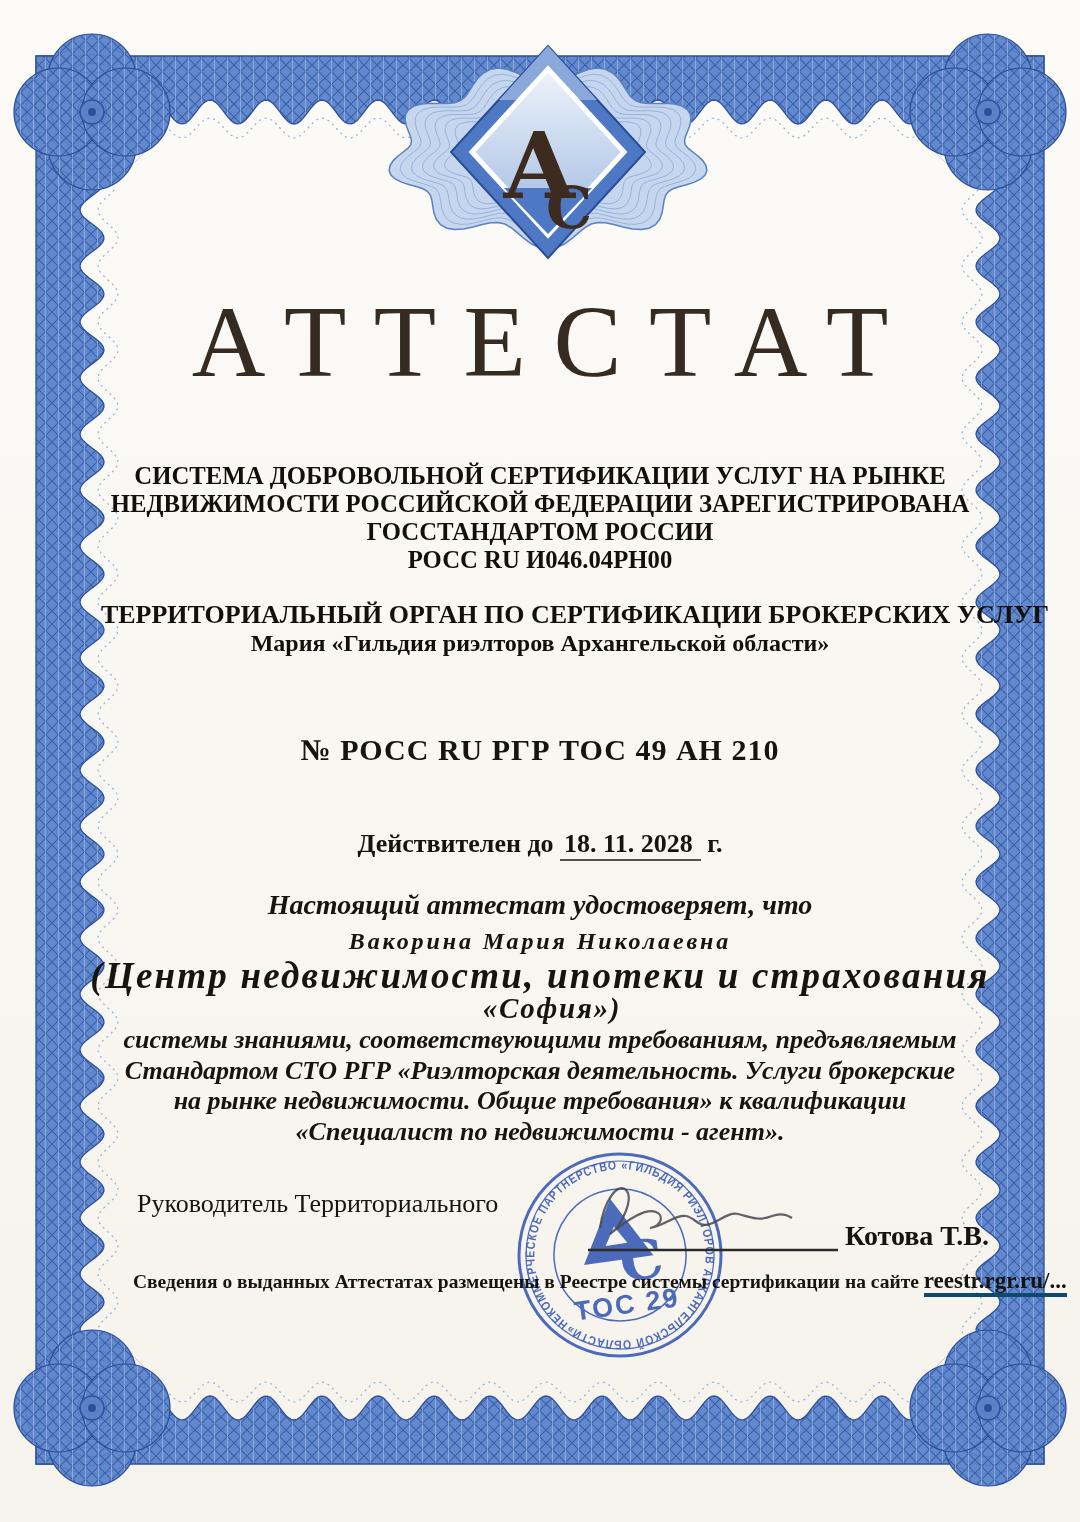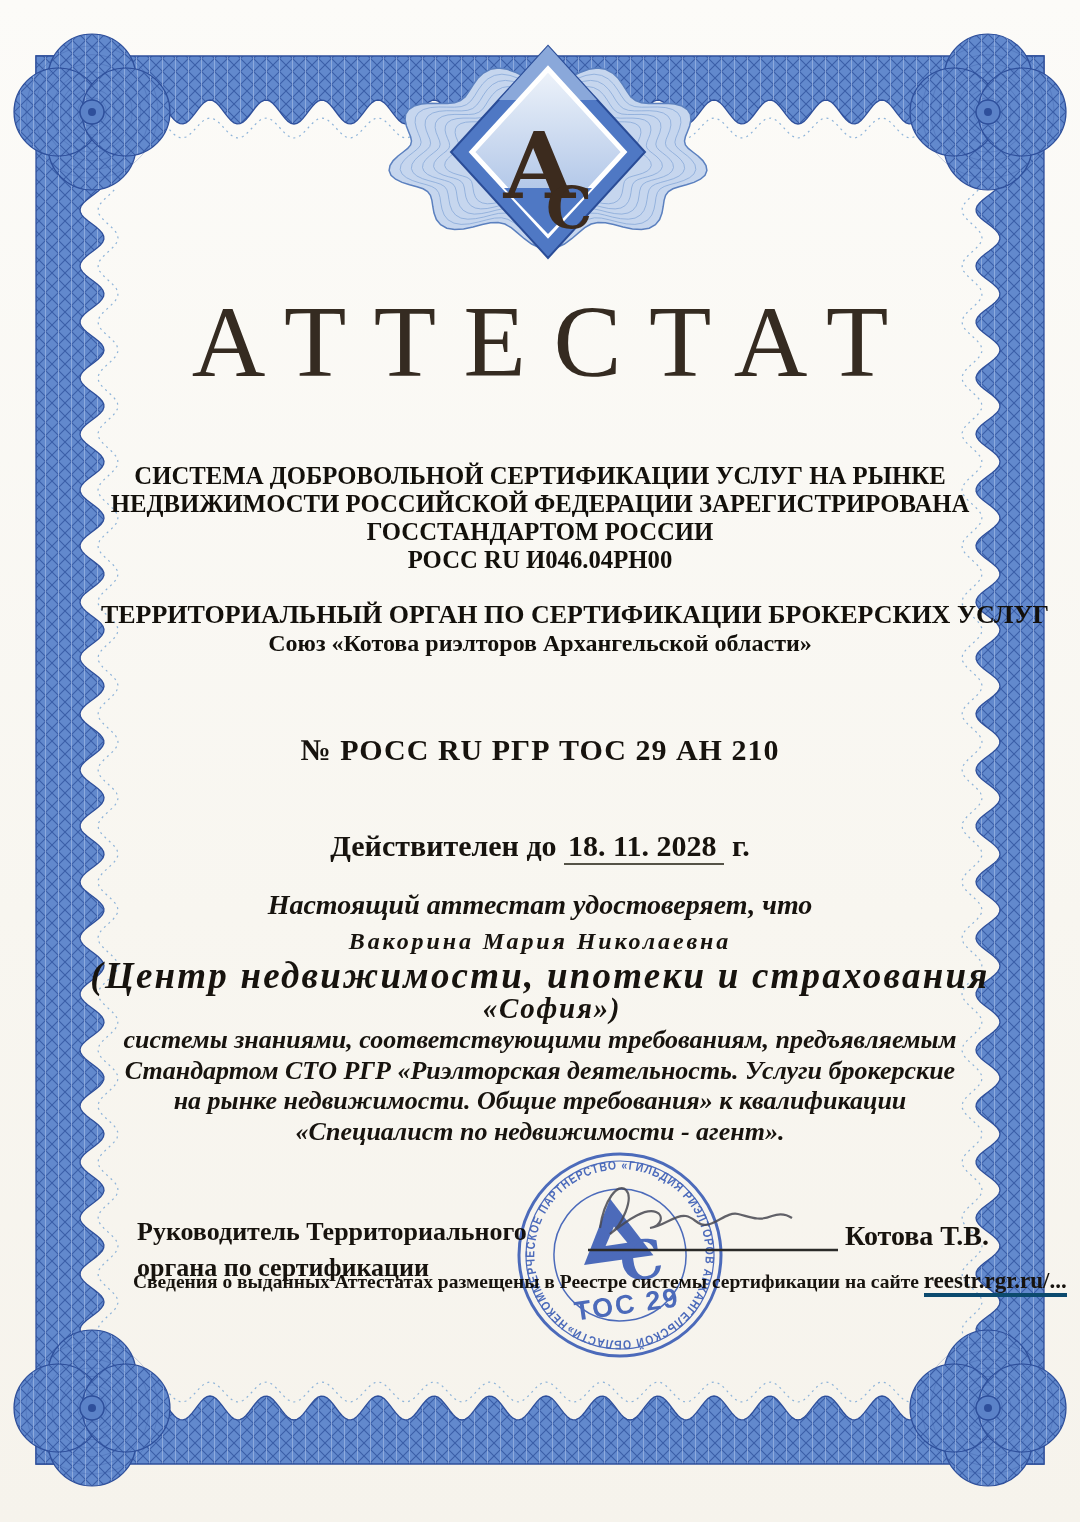--- a/index.html
+++ b/index.html
@@ -13,29 +13,29 @@
   #emblem{left:440px;top:40px;z-index:2;}
   #stamp{left:505px;top:1140px;z-index:6;mix-blend-mode:multiply;opacity:.92;}
   #signature{left:560px;top:1180px;z-index:7;}
   .txt{position:absolute;left:0;width:100%;text-align:center;z-index:4;}
   .title{top:283px;font-size:102px;font-weight:400;color:#352b21;letter-spacing:.27em;}
   .title span{margin-right:-.27em;}
   .sysblock{top:462px;font-weight:bold;font-size:25.5px;line-height:28px;color:#13100b;transform:scaleX(.97);}
   .terr1{top:600px;font-weight:bold;font-size:26px;color:#13100b;margin-left:35px;}
   .terr2{top:630px;font-weight:bold;font-size:24px;color:#13100b;}
   .numline{top:733px;font-weight:bold;font-size:30px;letter-spacing:1px;}
-  .valid{top:829px;font-weight:bold;font-size:30px;}
+  .valid{top:829px;font-weight:bold;font-size:26px;}
   .valid .date{border-bottom:2px solid #555347;padding:0 8px 1px 4px;}
   .attest{top:888px;font-weight:bold;font-style:italic;}
   .a-intro{font-size:28px;line-height:34px;}
   .a-name{font-size:24px;line-height:38px;letter-spacing:.12em;}
   .a-org1{font-size:37px;line-height:32px;letter-spacing:.06em;}
   .a-org2{font-size:29px;line-height:33px;letter-spacing:.06em;padding-left:24px;}
   .a-body{font-size:26px;line-height:30.5px;}
-  .roleblock{position:absolute;left:137px;top:1214px;z-index:4;font-weight:bold;font-size:26px;line-height:36px;text-align:left;}
+  .roleblock{position:absolute;left:137px;top:1186px;z-index:4;font-weight:normal;font-size:26px;line-height:36px;text-align:left;}
   .signer{position:absolute;left:845px;top:1220px;z-index:4;font-weight:bold;font-size:28px;}
   .footer{position:absolute;left:133px;top:1268px;z-index:5;white-space:nowrap;font-weight:bold;font-size:19.5px;}
   .footer .flink{font-size:23px;border-bottom:4px solid #0c4a6e;}
 </style>
 </head>
 <body>
 
 <svg id="frame" width="1080" height="1522" viewBox="0 0 1080 1522">
     <defs>
       <pattern id="lat" width="13" height="13" patternUnits="userSpaceOnUse">
@@ -149,44 +149,43 @@
 <div class="txt title"><span>АТТЕСТАТ</span></div>
 
 <div class="txt sysblock">
   <div>СИСТЕМА ДОБРОВОЛЬНОЙ СЕРТИФИКАЦИИ УСЛУГ НА РЫНКЕ</div>
   <div>НЕДВИЖИМОСТИ РОССИЙСКОЙ ФЕДЕРАЦИИ ЗАРЕГИСТРИРОВАНА</div>
   <div>ГОССТАНДАРТОМ РОССИИ</div>
   <div>РОСС RU И046.04РН00</div>
 </div>
 
 <div class="txt terr1">ТЕРРИТОРИАЛЬНЫЙ ОРГАН ПО СЕРТИФИКАЦИИ БРОКЕРСКИХ УСЛУГ</div>
-<div class="txt terr2">Союз «Котова риэлторов Архангельской области»</div>
-
-<div class="txt numline">№ РОСС RU РГР ТОС 29 АН 210</div>
+<div class="txt terr2">Мария «Гильдия риэлторов Архангельской области»</div>
+
+<div class="txt numline">№ РОСС RU РГР ТОС 49 АН 210</div>
 
 <div class="txt valid">
   <span>Действителен до</span>
   <span class="date">18. 11. 2028</span>
   <span>г.</span>
 </div>
 
 <div class="txt attest">
   <div class="a-intro">Настоящий аттестат удостоверяет, что</div>
   <div class="a-name">Вакорина Мария Николаевна</div>
   <div class="a-org1">(Центр недвижимости, ипотеки и страхования</div>
   <div class="a-org2">«София»)</div>
   <div class="a-body">системы знаниями, соответствующими требованиям, предъявляемым</div>
   <div class="a-body">Стандартом СТО РГР «Риэлторская деятельность. Услуги брокерские</div>
   <div class="a-body">на рынке недвижимости.  Общие требования» к квалификации</div>
   <div class="a-body">«Специалист по недвижимости - агент».</div>
 </div>
 
 <div class="roleblock">
   <div>Руководитель Территориального</div>
-  <div>органа по сертификации</div>
 </div>
 
 <svg id="stamp" width="230" height="230" viewBox="0 0 230 230">
   <g transform="rotate(-8 115 115)" fill="none" stroke="#3f63c4">
     <circle cx="115" cy="115" r="101" stroke-width="3"></circle>
     <circle cx="115" cy="115" r="94" stroke-width="1.2"></circle>
     <circle cx="115" cy="115" r="66" stroke-width="1.5"></circle>
     <path id="ringPath" d="M54.19 175.81 A86 86 0 0 1 175.81 54.19 A86 86 0 0 1 54.19 175.81" stroke="none"></path>
     <text font-family="Liberation Sans, sans-serif" font-weight="bold" font-size="12.5" letter-spacing="1.2" fill="#3f63c4" stroke="none">
       <textPath href="#ringPath" textLength="536" lengthAdjust="spacingAndGlyphs">НЕКОММЕРЧЕСКОЕ ПАРТНЕРСТВО «ГИЛЬДИЯ РИЭЛТОРОВ АРХАНГЕЛЬСКОЙ ОБЛАСТИ»</textPath>

